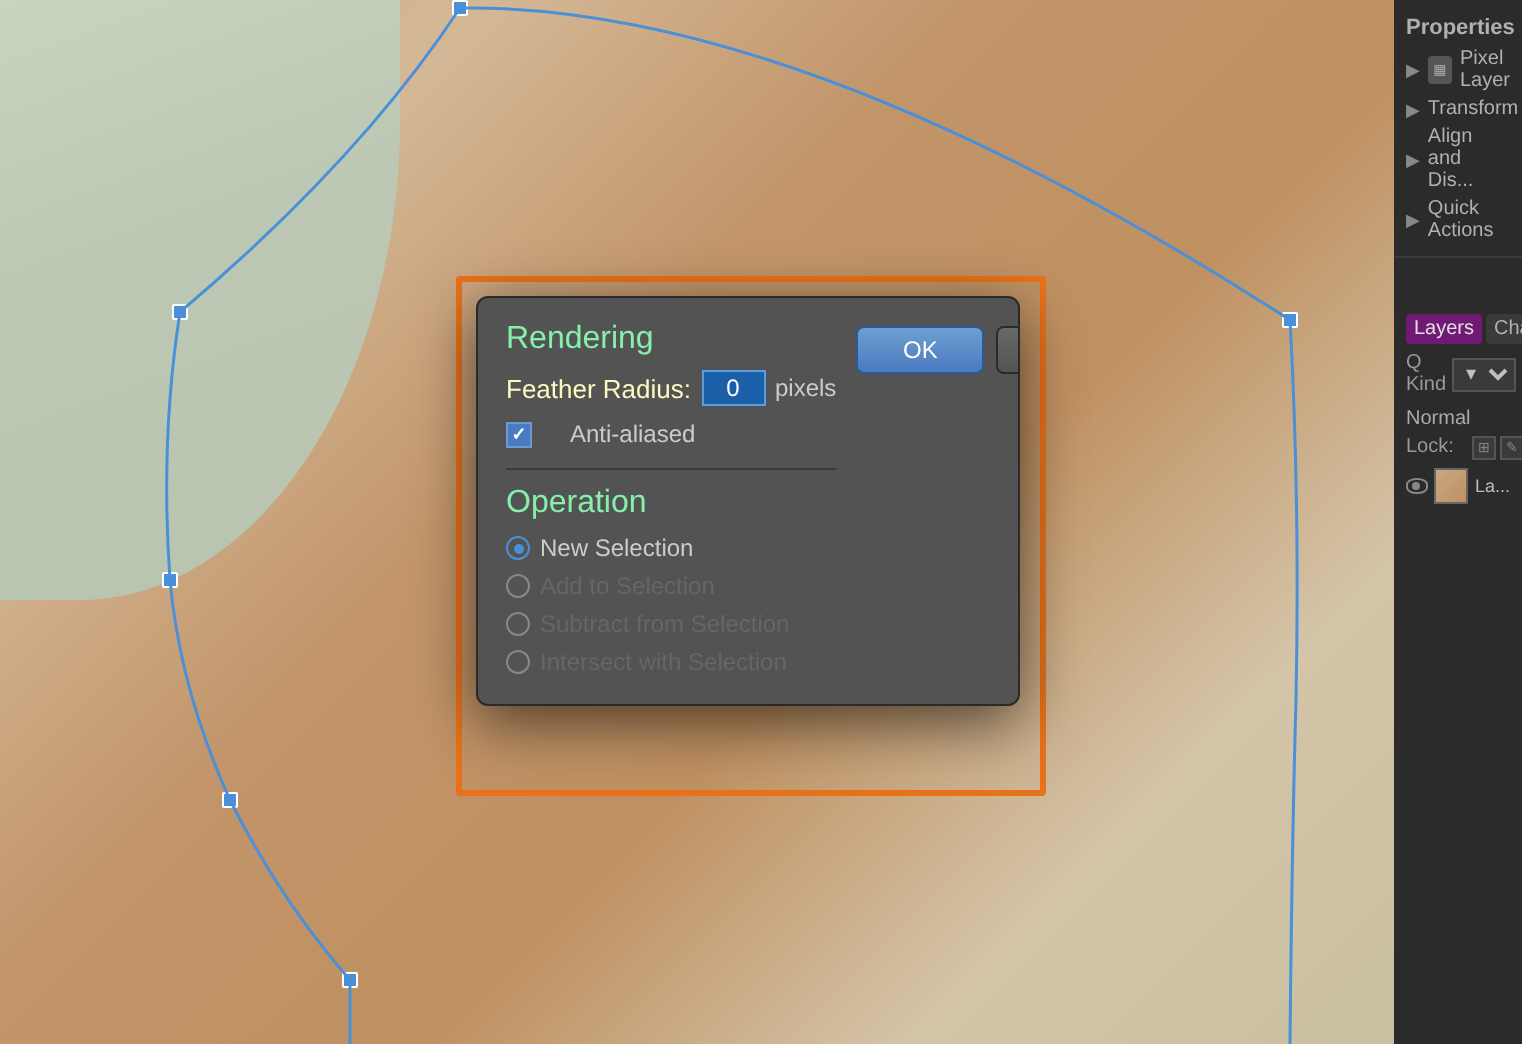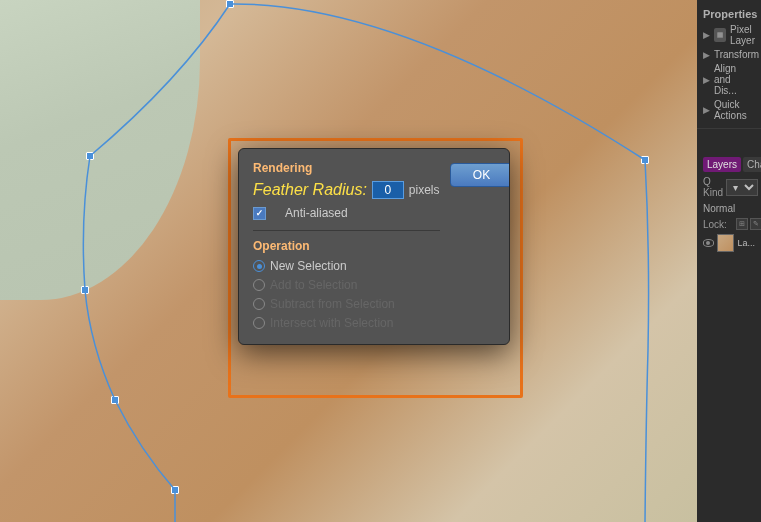--- a/index.html
+++ b/index.html
@@ -95,38 +95,37 @@
     }
 
     .dialog-right {
       display: flex;
       flex-direction: row;
       gap: 6px;
       padding-top: 2px;
     }
 
     .section-label {
-      color: #fdba74;
-      font-size: 12px;
-      font-weight: 700;
+      color: #86efac;
+      font-size: 16px;
+      font-weight: 400;
       margin-bottom: 6px;
     }
 
     .feather-row {
       display: flex;
       align-items: center;
       gap: 5px;
       margin-bottom: 7px;
     }
 
     .feather-label {
-      color: #fde047;
-      font-size: 16px;
+      color: #fef9c3;
+      font-size: 13px;
       white-space: nowrap;
-      font-style: italic;
     }
 
     .feather-input {
       width: 32px;
       height: 18px;
       background: #1a5fa8;
       border: 1px solid #5a9de0;
       color: white;
       font-size: 12px;
       text-align: center;
@@ -326,21 +325,20 @@
       flex: 1;
     }
 
     .blend-label {
       color: #aaa;
       font-size: 10px;
     }
 
     .lock-row {
       display: flex;
-      align-items: center;
       gap: 9px;
       margin-bottom: 3px;
     }
 
     .lock-label {
       color: #999;
       font-size: 10px;
     }
 
     .lock-icons {

